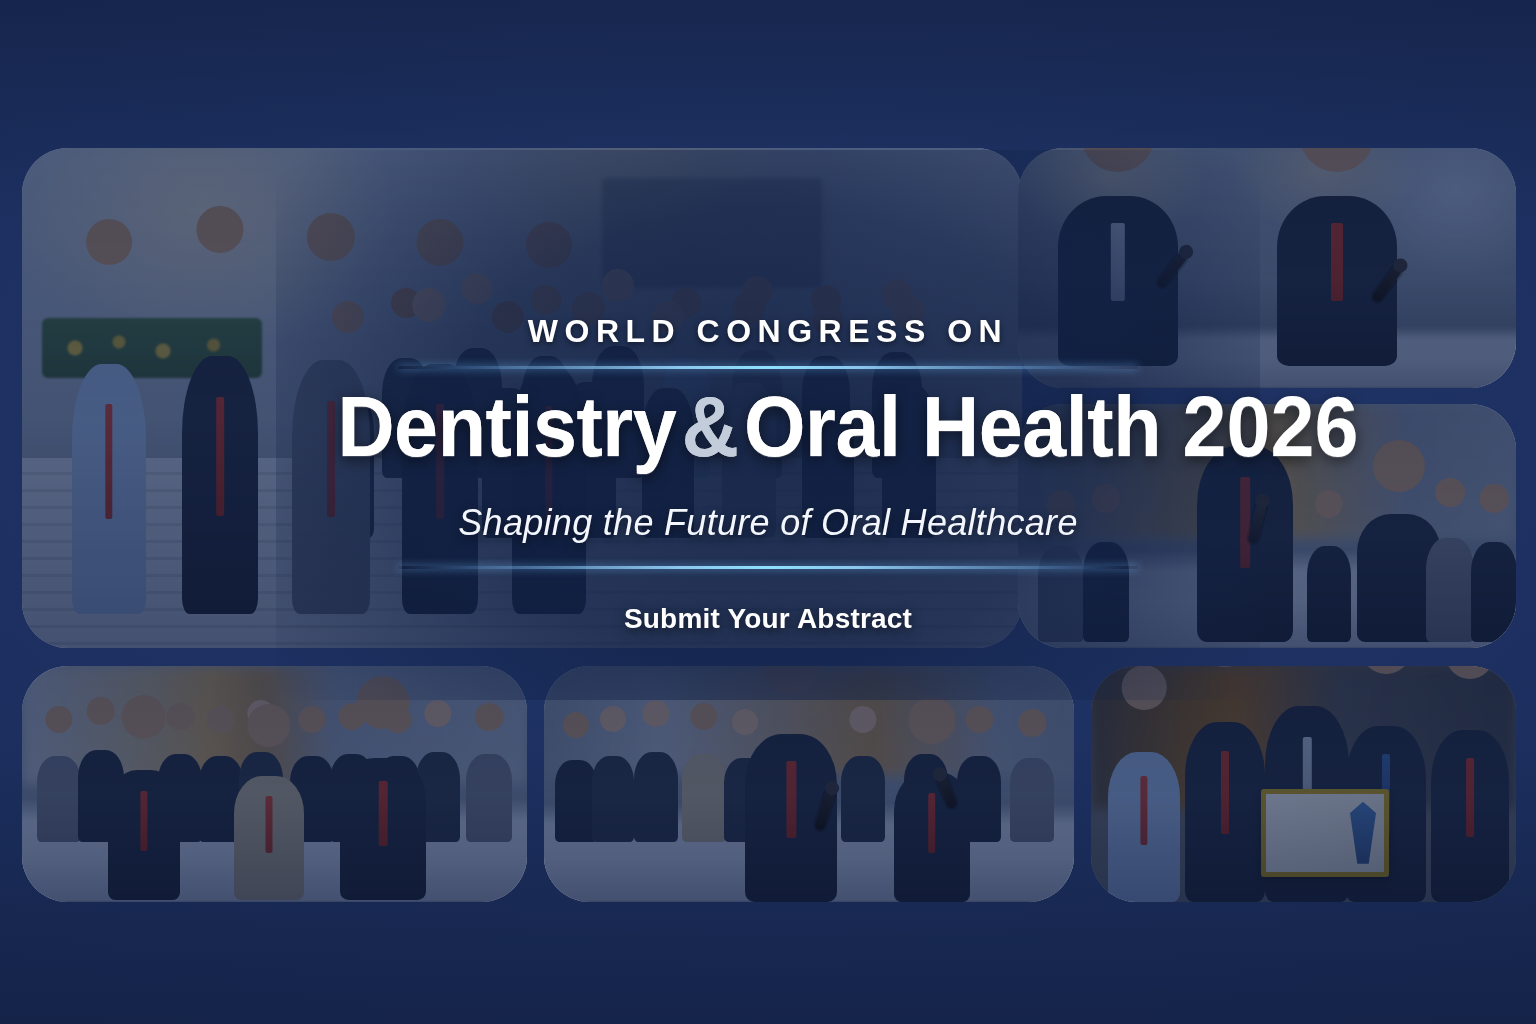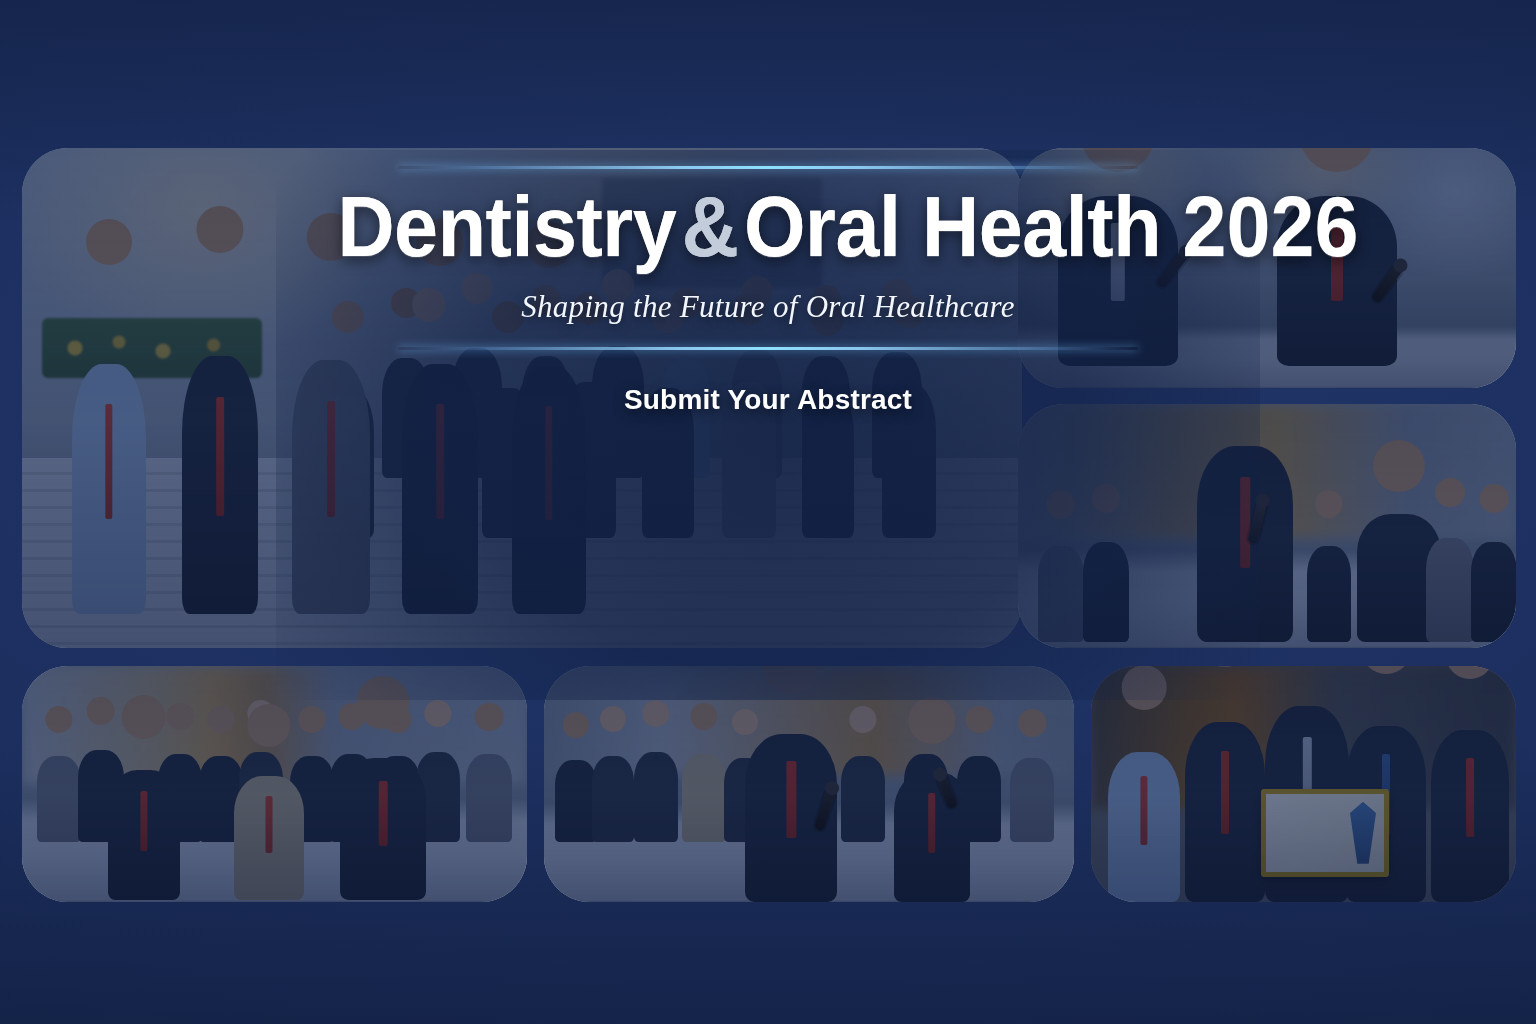--- a/index.html
+++ b/index.html
@@ -201,28 +201,28 @@
   }
   .title .amp{
     color:#c2ccda;
     font-weight:bold;
     padding:0 6px;
     text-shadow:0 4px 14px rgba(0,0,0,.5);
   }
   .title .yr{ letter-spacing:0px; }
 
   .subtitle{
-    margin-top:18px;
-    font-size:31px;
+    margin-top:31px;
+    font-size:36px;
     font-style:italic;
     font-weight:normal;
     color:#f3f7fd;
     letter-spacing:.3px;
     text-shadow:0 3px 10px rgba(0,0,0,.55);
-    font-family:Liberation Serif, serif;
+    font-family:Liberation Sans, sans-serif;
   }
 
   .rule2{ margin-top:22px; }
 
   .cta{
     margin-top:34px;
     font-size:28px;
     font-weight:bold;
     color:#ffffff;
     letter-spacing:.2px;
@@ -413,20 +413,21 @@
     </div>
     <div class="tone"></div>
   </div>
 
 </div>
 
 <div class="text-overlay">
   <div class="veil"></div>
   <div class="text-inner">
 
+    <div class="kicker">WORLD CONGRESS ON</div>
 
     <div class="rule"></div>
 
     <h1 class="title">
       <span>Dentistry</span><span class="amp">&amp;</span><span>Oral Health</span>
       <span class="yr">2026</span>
     </h1>
 
     <div class="subtitle">Shaping the Future of Oral Healthcare</div>
 

